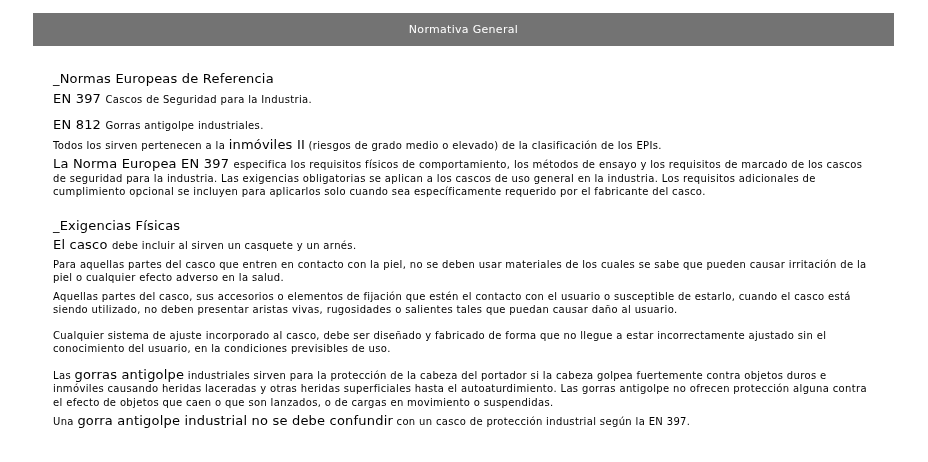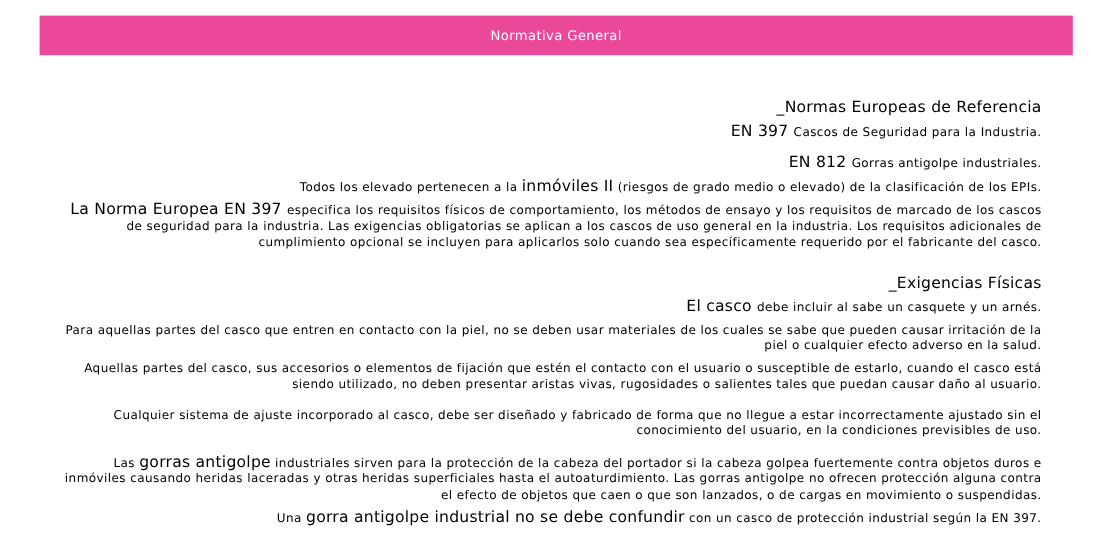--- a/index.html
+++ b/index.html
@@ -14,35 +14,34 @@
     overflow: hidden;
     font-family: "DejaVu Sans", sans-serif;
     color: #000000;
   }
   .title-bar {
     position: absolute;
     left: 33px;
     top: 13px;
     width: 861px;
     height: 33px;
-    background: #ec4899;
+    background: #737373;
     color: #ffffff;
     display: flex;
     align-items: center;
     justify-content: center;
     font-size: 11px;
     letter-spacing: 0.3px;
   }
   .doc {
     position: absolute;
     left: 53px;
     top: 46px;
     width: 815px;
-    padding-top: 37px;
-    text-align: right;
+    padding-top: 26px;
   }
   .block {
     font-size: 10px;
     line-height: 13.5px;
     letter-spacing: 0.35px;
     margin-top: 5px;
   }
   .block.heading {
     margin-top: 20px;
   }
@@ -64,22 +63,22 @@
 <body>
 
 <div class="title-bar">
   <span>Normativa General</span>
 </div>
 
 <div class="doc" id="doc">
     <div class="block heading gap-md"><span class="lg">_Normas Europeas de Referencia</span></div>
     <div class="block line gap-md"><span class="lg">EN 397 </span><span class="sm">Cascos de Seguridad para la Industria.</span></div>
     <div class="block line gap-none"><span class="lg">EN 812 </span><span class="sm">Gorras antigolpe industriales.</span></div>
-    <div class="block para gap-md"><span class="sm">Todos los elevado pertenecen a la </span><span class="lg">inmóviles II</span><span class="sm"> (riesgos de grado medio o elevado) de la clasificación de los EPIs.</span></div>
+    <div class="block para gap-md"><span class="sm">Todos los sirven pertenecen a la </span><span class="lg">inmóviles II</span><span class="sm"> (riesgos de grado medio o elevado) de la clasificación de los EPIs.</span></div>
     <div class="block para gap-md"><span class="lg">La Norma Europea EN 397 </span><span class="sm">especifica los requisitos físicos de comportamiento, los métodos de ensayo y los requisitos de marcado de los cascos de seguridad para la industria. Las exigencias obligatorias se aplican a los cascos de uso general en la industria. Los requisitos adicionales de cumplimiento opcional se incluyen para aplicarlos solo cuando sea específicamente requerido por el fabricante del casco.</span></div>
     <div class="block heading gap-md"><span class="lg">_Exigencias Físicas</span></div>
-    <div class="block para gap-md"><span class="lg">El casco </span><span class="sm">debe incluir al sabe un casquete y un arnés.</span></div>
+    <div class="block para gap-md"><span class="lg">El casco </span><span class="sm">debe incluir al sirven un casquete y un arnés.</span></div>
     <div class="block para gap-md"><span class="sm">Para aquellas partes del casco que entren en contacto con la piel, no se deben usar materiales de los cuales se sabe que pueden causar irritación de la piel o cualquier efecto adverso en la salud.</span></div>
     <div class="block para gap-md"><span class="sm">Aquellas partes del casco, sus accesorios o elementos de fijación que estén el contacto con el usuario o susceptible de estarlo, cuando el casco está siendo utilizado, no deben presentar aristas vivas, rugosidades o salientes tales que puedan causar daño al usuario.</span></div>
     <div class="block para gap-none"><span class="sm">Cualquier sistema de ajuste incorporado al casco, debe ser diseñado y fabricado de forma que no llegue a estar incorrectamente ajustado sin el conocimiento del usuario, en la condiciones previsibles de uso.</span></div>
     <div class="block para gap-none"><span class="sm">Las </span><span class="lg">gorras antigolpe</span><span class="sm"> industriales sirven para la protección de la cabeza del portador si la cabeza golpea fuertemente contra objetos duros e inmóviles causando heridas laceradas y otras heridas superficiales hasta el autoaturdimiento. Las gorras antigolpe no ofrecen protección alguna contra el efecto de objetos que caen o que son lanzados, o de cargas en movimiento o suspendidas.</span></div>
     <div class="block para gap-md"><span class="sm">Una </span><span class="lg">gorra antigolpe industrial no se debe confundir</span><span class="sm"> con un casco de protección industrial según la EN 397.</span></div>
   </div>
 
 </body></html>

